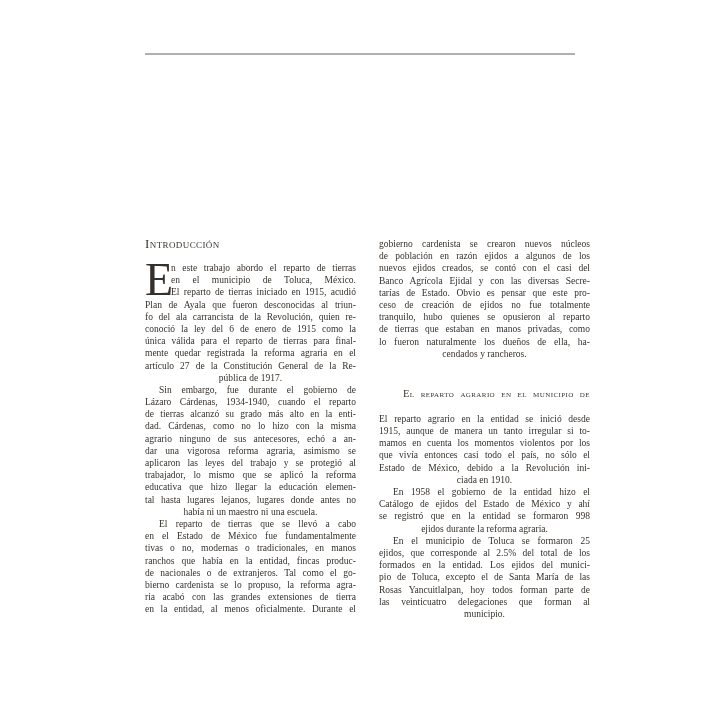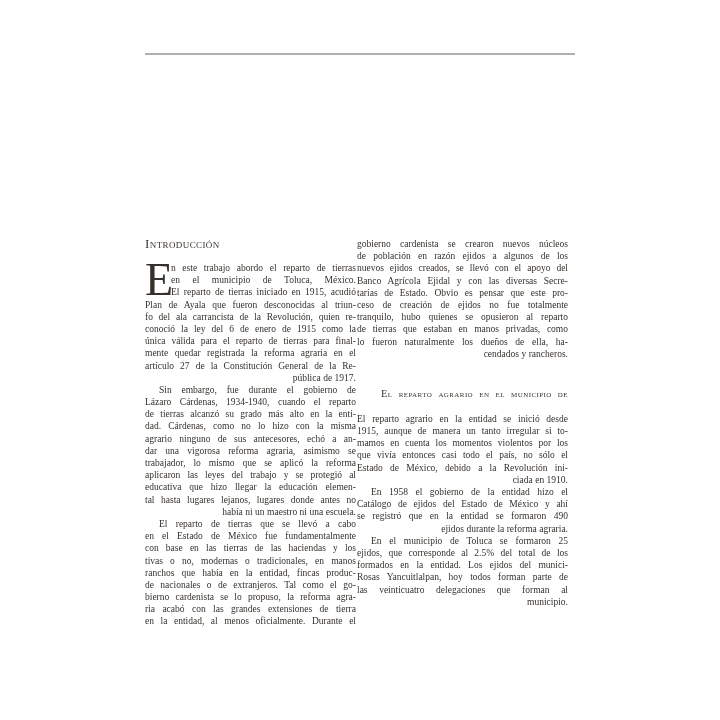--- a/index.html
+++ b/index.html
@@ -29,21 +29,21 @@
     left: 145px;
     top: 238px;
     width: 433px;
   }
   .col {
     position: absolute;
     top: 0;
     width: 211px;
   }
   .col-left  { left: 0; }
-  .col-right { left: 212px; }
+  .col-right { left: 234px; }
 
   .heading {
     font-variant: small-caps;
     font-size: 13px;
     line-height: 12px;
     letter-spacing: 0.4px;
     color: #3a342e;
     white-space: nowrap;
   }
   .col-left .heading {
@@ -61,21 +61,21 @@
     margin-left: 24px;
   }
 
   .para { margin: 0; }
 
   .line {
     font-size: 9.5px;
     line-height: 12.2px;
     height: 12.2px;
     overflow: hidden;
-    text-align: right;
+    text-align: center;
     word-spacing: 0.1px;
   }
   .jline {
     text-align: justify;
     text-align-last: justify;
   }
   .indent {
     text-indent: 14px;
   }
   .dropcap {
@@ -112,46 +112,45 @@
             <div class="line jline">artículo 27 de la Constitución General de la Re-</div>
             <div class="line">pública de 1917.</div>
           </div>
           <div class="para">
             <div class="line jline indent">Sin embargo, fue durante el gobierno de</div>
             <div class="line jline">Lázaro Cárdenas, 1934-1940, cuando el reparto</div>
             <div class="line jline">de tierras alcanzó su grado más alto en la enti-</div>
             <div class="line jline">dad. Cárdenas, como no lo hizo con la misma</div>
             <div class="line jline">agrario ninguno de sus antecesores, echó a an-</div>
             <div class="line jline">dar una vigorosa reforma agraria, asimismo se</div>
+            <div class="line jline">aplicaron las leyes del trabajo y se protegió al</div>
             <div class="line jline">trabajador, lo mismo que se aplicó la reforma</div>
-            <div class="line jline">aplicaron las leyes del trabajo y se protegió al</div>
             <div class="line jline">educativa que hizo llegar la educación elemen-</div>
             <div class="line jline">tal hasta lugares lejanos, lugares donde antes no</div>
             <div class="line">había ni un maestro ni una escuela.</div>
           </div>
           <div class="para">
             <div class="line jline indent">El reparto de tierras que se llevó a cabo</div>
             <div class="line jline">en el Estado de México fue fundamentalmente</div>
-            <div class="line jline">con base en las tierras de las haciendas y los</div>
             <div class="line jline">tivas o no, modernas o tradicionales, en manos</div>
             <div class="line jline">ranchos que había en la entidad, fincas produc-</div>
             <div class="line jline">de nacionales o de extranjeros. Tal como el go-</div>
             <div class="line jline">bierno cardenista se lo propuso, la reforma agra-</div>
             <div class="line jline">ria acabó con las grandes extensiones de tierra</div>
             <div class="line jline">en la entidad, al menos oficialmente. Durante el</div>
           </div>
         </div>
     </div>
 
     <div class="col col-right">
       <div>
           <div class="para">
             <div class="line jline">gobierno cardenista se crearon nuevos núcleos</div>
             <div class="line jline">de población en razón ejidos a algunos de los</div>
-            <div class="line jline">nuevos ejidos creados, se llevó con el apoyo del</div>
+            <div class="line jline">nuevos ejidos creados, se contó con el casi del</div>
             <div class="line jline">Banco Agrícola Ejidal y con las diversas Secre-</div>
             <div class="line jline">tarías de Estado. Obvio es pensar que este pro-</div>
             <div class="line jline">ceso de creación de ejidos no fue totalmente</div>
             <div class="line jline">tranquilo, hubo quienes se opusieron al reparto</div>
             <div class="line jline">de tierras que estaban en manos privadas, como</div>
             <div class="line jline">lo fueron naturalmente los dueños de ella, ha-</div>
             <div class="line">cendados y rancheros.</div>
           </div>
         </div>
       <div class="heading">El reparto agrario en el municipio de Toluca</div>
@@ -160,27 +159,28 @@
             <div class="line jline">El reparto agrario en la entidad se inició desde</div>
             <div class="line jline">1915, aunque de manera un tanto irregular si to-</div>
             <div class="line jline">mamos en cuenta los momentos violentos por los</div>
             <div class="line jline">que vivía entonces casi todo el país, no sólo el</div>
             <div class="line jline">Estado de México, debido a la Revolución ini-</div>
             <div class="line">ciada en 1910.</div>
           </div>
           <div class="para">
             <div class="line jline indent">En 1958 el gobierno de la entidad hizo el</div>
             <div class="line jline">Catálogo de ejidos del Estado de México y ahí</div>
-            <div class="line jline">se registró que en la entidad se formaron 490</div>
+            <div class="line jline">se registró que en la entidad se formaron 998</div>
             <div class="line">ejidos durante la reforma agraria.</div>
           </div>
           <div class="para">
             <div class="line jline indent">En el municipio de Toluca se formaron 25</div>
             <div class="line jline">ejidos, que corresponde al 2.5% del total de los</div>
             <div class="line jline">formados en la entidad. Los ejidos del munici-</div>
+            <div class="line jline">pio de Toluca, excepto el de Santa María de las</div>
             <div class="line jline">Rosas Yancuitlalpan, hoy todos forman parte de</div>
             <div class="line jline">las veinticuatro delegaciones que forman al</div>
             <div class="line">municipio.</div>
           </div>
         </div>
     </div>
 
   </div>
 </div>
 

